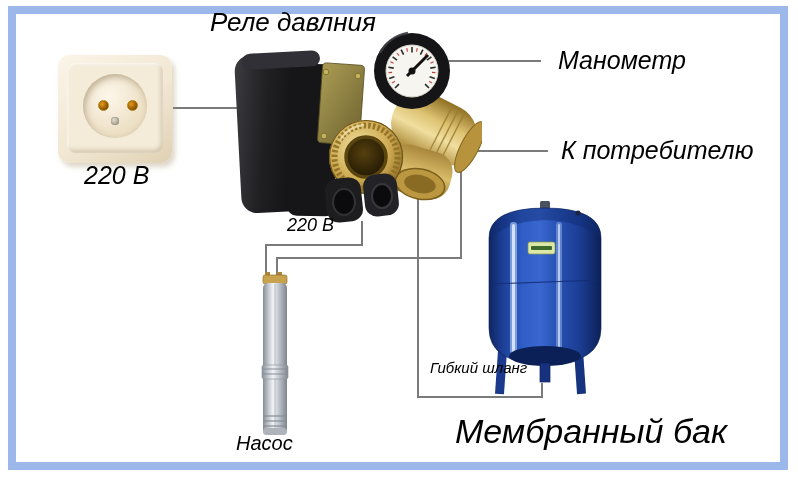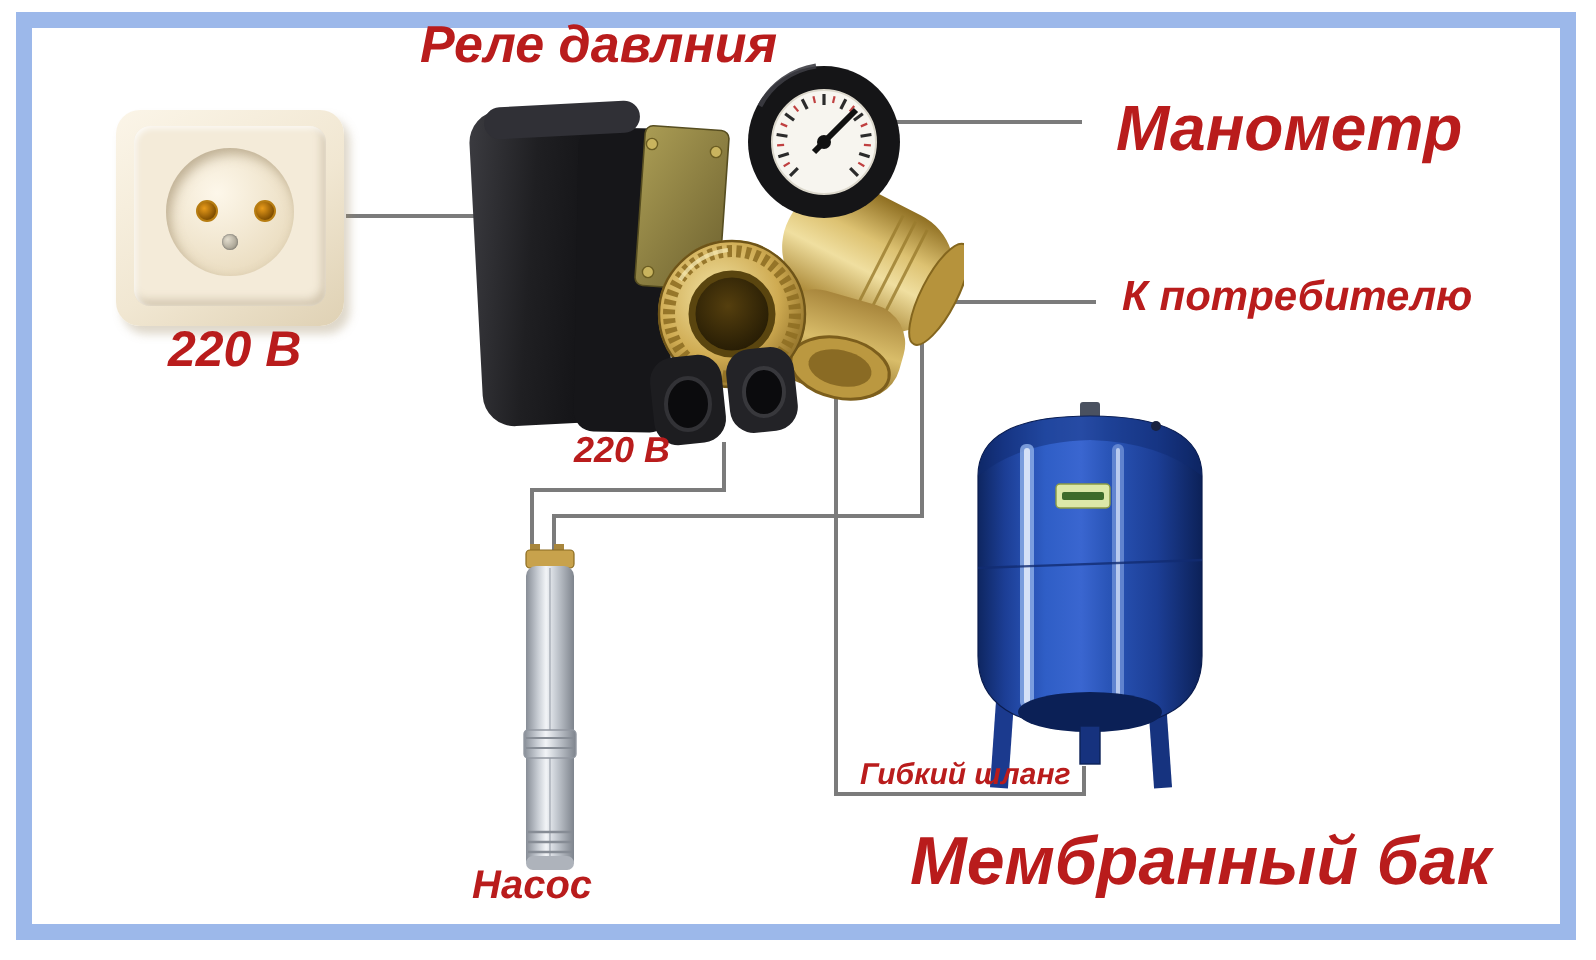--- a/index.html
+++ b/index.html
@@ -7,31 +7,31 @@
     width:798px;height:480px;position:relative;overflow:hidden;
     background:#ffffff;
     font-family:"Liberation Sans", sans-serif;
   }
   .frame{
     position:absolute;left:8px;top:6px;width:764px;height:448px;
     border:8px solid #9cb8ea;background:#ffffff;
   }
   .lbl{
     position:absolute;
-    color:#b91c1c;
-    font-weight:bold;font-style:italic;
+    color:#000000;
+    font-weight:normal;font-style:italic;
     white-space:nowrap;line-height:1.1;
   }
   .lbl-title{left:210px;top:8px;font-size:26px;}
-  .lbl-manometer{left:558px;top:47px;font-size:32px;}
-  .lbl-consumer{left:561px;top:137px;font-size:21px;}
+  .lbl-manometer{left:558px;top:47px;font-size:25px;}
+  .lbl-consumer{left:561px;top:137px;font-size:25px;}
   .lbl-socket-v{left:84px;top:162px;font-size:25px;}
   .lbl-relay-v{left:287px;top:216px;font-size:18px;}
   .lbl-pump{left:236px;top:432px;font-size:20px;}
-  .lbl-hose{left:430px;top:380px;font-size:15px;}
+  .lbl-hose{left:430px;top:360px;font-size:15px;}
   .lbl-tank{left:455px;top:413px;font-size:34px;}
 
   .line{position:absolute;background:#7b7b7b;}
 
   
   .socket{position:absolute;left:58px;top:55px;width:114px;height:108px;}
   .socket .plate{
     position:absolute;inset:0;border-radius:12px;
     background:linear-gradient(145deg,#fbf5e8 0%,#f1e7d2 55%,#dfd1b4 100%);
     box-shadow:3px 4px 5px rgba(160,140,100,.35);

